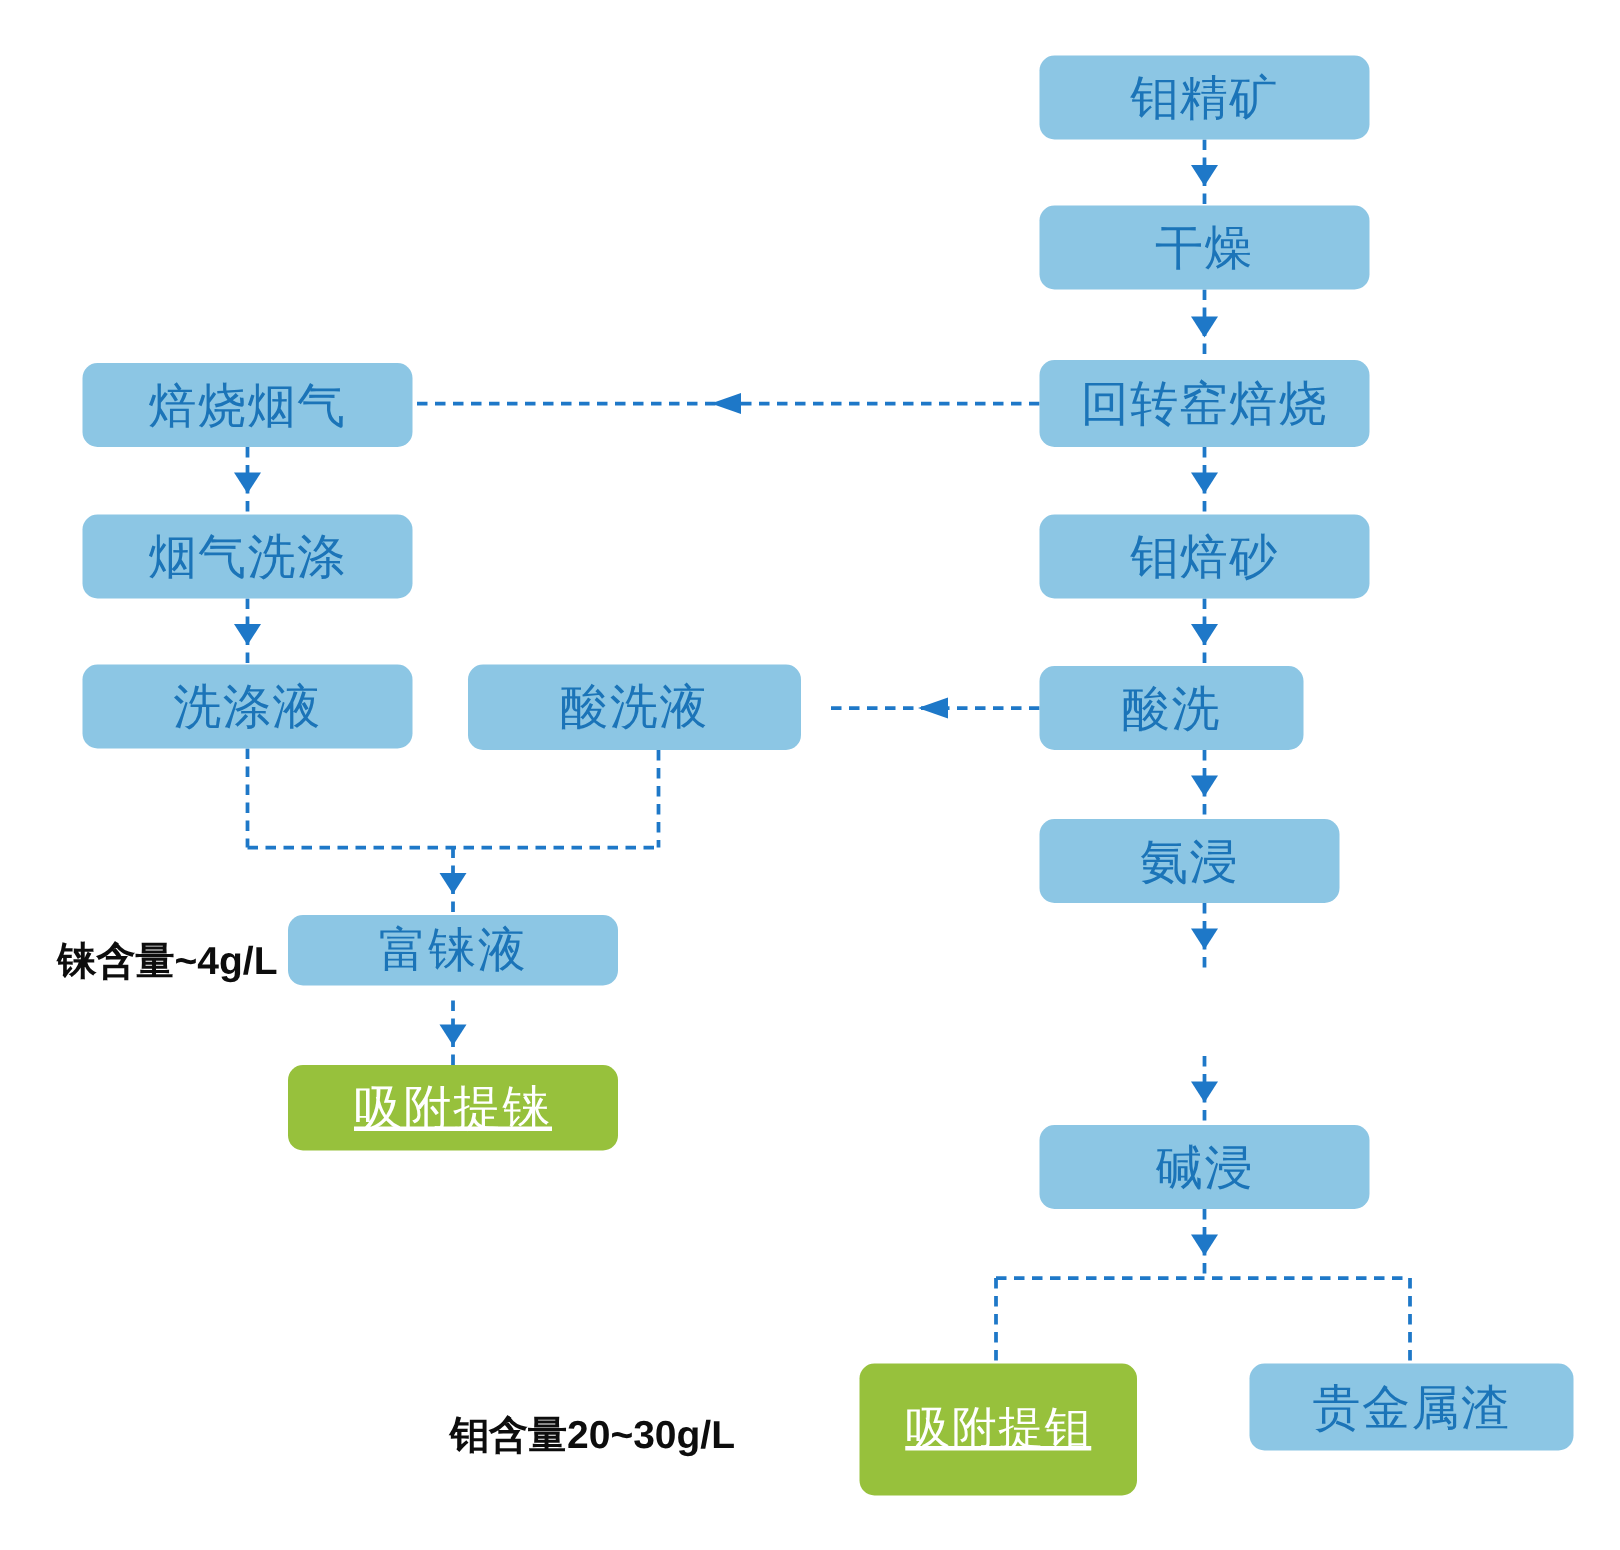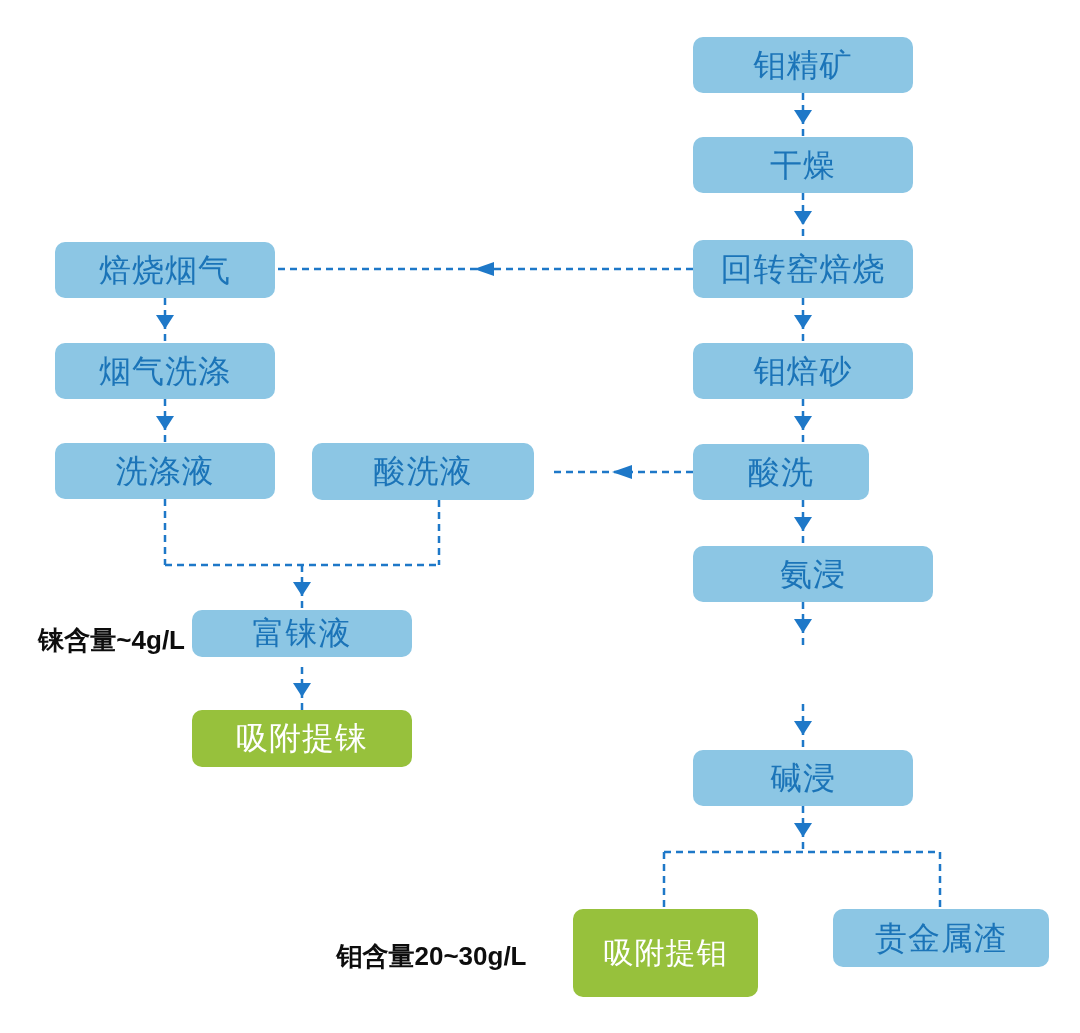--- a/index.html
+++ b/index.html
@@ -34,20 +34,21 @@
     background:var(--box-blue);
     color:var(--text-blue);
     font-size:32px;
     line-height:1.15;
     text-align:center;
     letter-spacing:1px;
   }
   .node.green{
     background:var(--box-green);
     color:var(--text-white);
+    text-decoration:underline;
   }
   .node .two-line{display:block;font-size:30px;line-height:38px;}
   .annotation{
     position:absolute;
     color:var(--label-black);
     font-size:26px;
     font-weight:700;
     white-space:nowrap;
   }
 </style>
@@ -107,21 +108,21 @@
   </div>
   <div class="node" style="left:693px;top:240px;width:220px;height:58px">
     <span>回转窑焙烧</span>
   </div>
   <div class="node" style="left:693px;top:343px;width:220px;height:56px">
     <span>钼焙砂</span>
   </div>
   <div class="node" style="left:693px;top:444px;width:176px;height:56px">
     <span>酸洗</span>
   </div>
-  <div class="node" style="left:693px;top:546px;width:240px;height:56px">
+  <div class="node" style="left:693px;top:546px;width:200px;height:56px">
     <span>氨浸</span>
   </div>
   <div class="node" style="left:693px;top:750px;width:220px;height:56px">
     <span>碱浸</span>
   </div>
 
   <div class="node green" style="left:573px;top:909px;width:185px;height:88px">
     <span class="two-line">
       <span style="display:block">吸附提钼</span>
     </span>
@@ -143,15 +144,15 @@
     <span>酸洗液</span>
   </div>
   <div class="node" style="left:192px;top:610px;width:220px;height:47px">
     <span>富铼液</span>
   </div>
   <div class="node green" style="left:192px;top:710px;width:220px;height:57px">
     <span>吸附提铼</span>
   </div>
 
   <div class="annotation" style="left:0px;top:623px;width:185px;text-align:right;">铼含量~4g/L</div>
-  <div class="annotation" style="left:300px;top:939px;width:263px;text-align:center;">钼含量20~30g/L</div>
+  <div class="annotation" style="left:300px;top:939px;width:263px;text-align:left;">钼含量20~30g/L</div>
 
 </div>
 
 </body></html>

